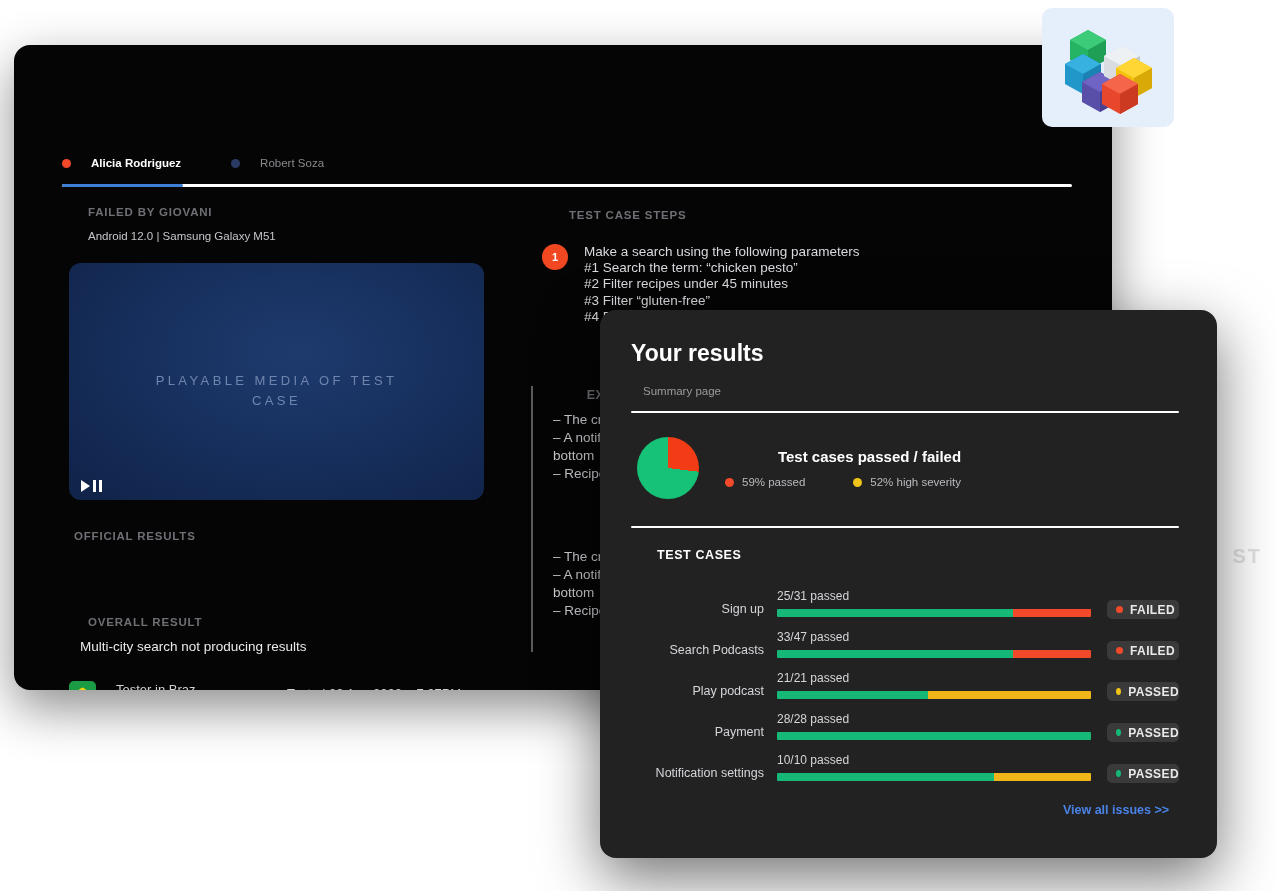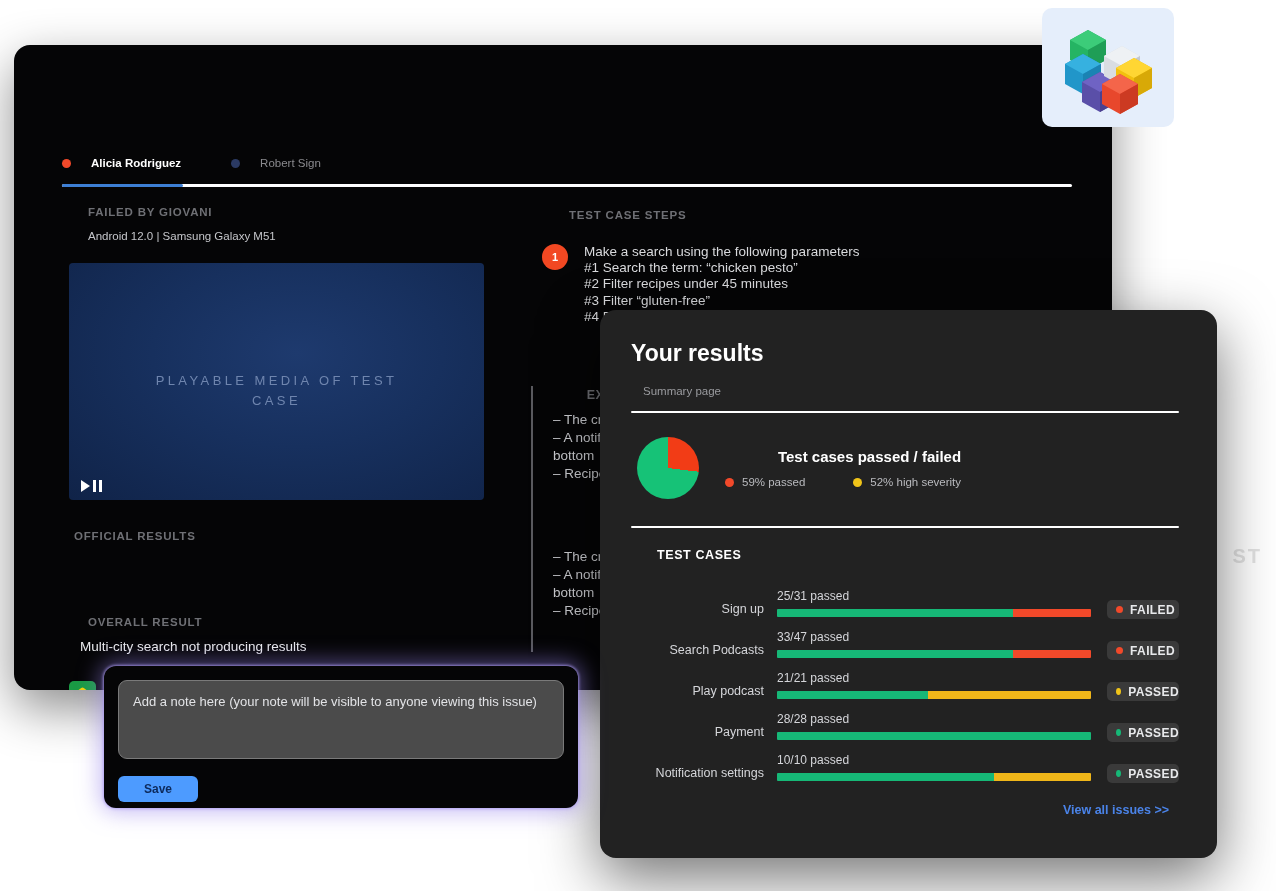--- a/index.html
+++ b/index.html
@@ -70,21 +70,21 @@
   }
   .failed-by { position: absolute; left: 74px; top: 161px; }
   .device-meta {
     position: absolute; left: 74px; top: 185px;
     font-size: 11.5px; color: #c5c6ca;
   }
 
   .media {
     position: absolute; left: 55px; top: 218px;
     width: 415px; height: 237px;
-    border-radius: 4px;
+    border-radius: 12px;
     background:
       radial-gradient(ellipse at 55% 38%, #1e3a6e 0%, #17305e 45%, #102348 100%);
     overflow: hidden;
   }
   .media-text {
     position: absolute; left: 0; right: 0; top: 108px;
     text-align: center; padding: 0 60px;
     font-size: 13px; font-weight: 500; letter-spacing: 3.4px;
     color: #6f85ae; line-height: 20px;
   }
@@ -250,21 +250,21 @@
 
 
 
       <div class="tabs">
         <div class="tab active">
           <span class="tab-dot" style="background:#f2492a"></span>
           <span class="tab-label">Alicia Rodriguez</span>
         </div>
         <div class="tab inactive">
           <span class="tab-dot" style="background:#2b3a63"></span>
-          <span class="tab-label">Robert Sign</span>
+          <span class="tab-label">Robert Soza</span>
         </div>
       </div>
       <div class="tab-rule"></div>
       <div class="tab-rule-active"></div>
 
       <div class="section-label failed-by">FAILED BY GIOVANI</div>
       <div class="device-meta">Android 12.0 | Samsung Galaxy M51</div>
 
       <div class="media">
         <div class="media-text">PLAYABLE MEDIA OF TEST CASE</div>
@@ -415,24 +415,20 @@
           <span class="tc-badge-dot" style="background:#16b877"></span>
           <span class="tc-badge-text">PASSED</span>
         </span>
       </div>
 
     </div>
 
     <div class="view-all">View all issues &gt;&gt;</div>
   </div>
 
-  <div class="note-dialog">
-    <textarea class="note-box" placeholder="Add a note here (your note will be visible to anyone viewing this issue)" style=""></textarea>
-    <button class="save-btn">Save</button>
-  </div>
 
   <div class="logo-badge">
     <svg width="100" height="96" viewBox="0 0 100 96">
 
       <g>
         <polygon points="30,10 48,20 48,40 30,50 12,40 12,20" fill="#25b463"></polygon>
         <polygon points="30,10 48,20 30,30 12,20" fill="#3ccc79"></polygon>
         <polygon points="48,20 48,40 30,50 30,30" fill="#1f9e56"></polygon>
       </g>
 

